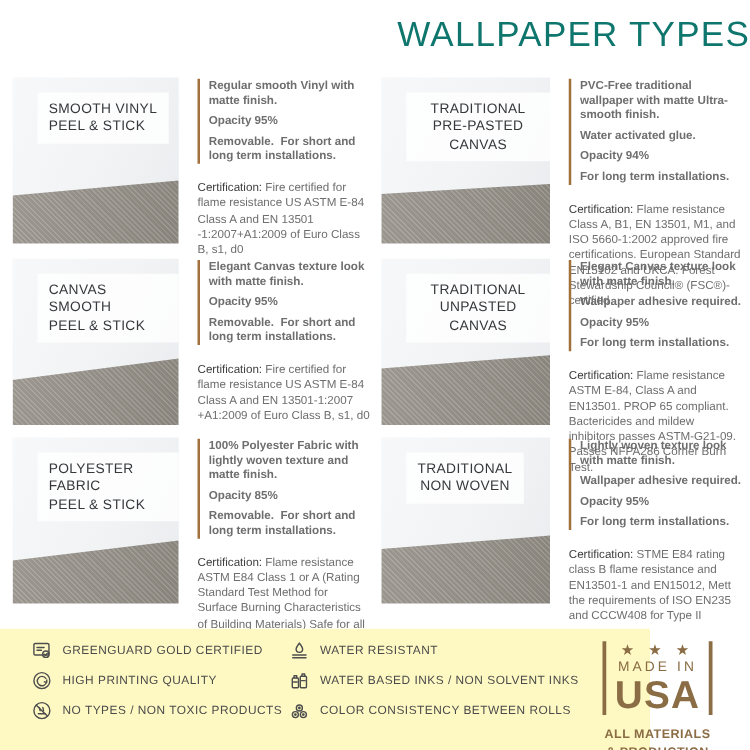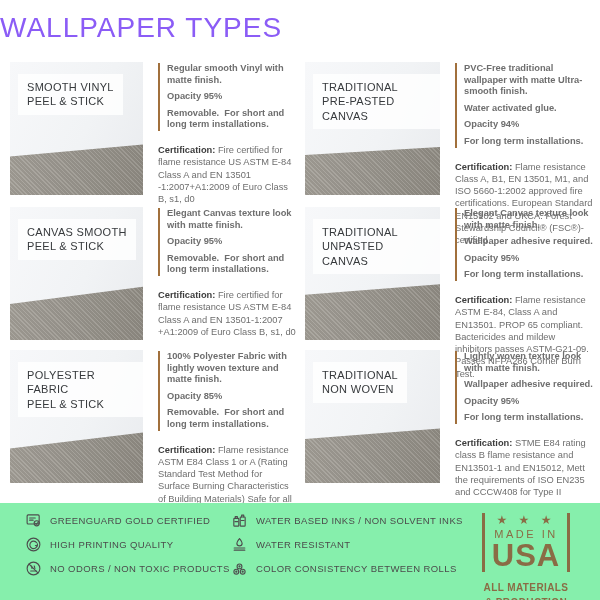--- a/index.html
+++ b/index.html
@@ -5,74 +5,74 @@
   html,body{margin:0;padding:0;}
   body{
     width:600px;height:600px;position:relative;background:#ffffff;
     font-family:"Liberation Sans", sans-serif;
     -webkit-font-smoothing:antialiased;
     overflow:hidden;
   }
   
   .page-title{
     position:absolute;top:12px;left:0;width:600px;
-    text-align:left;font-size:28px;font-weight:400;
-    letter-spacing:1px;color:#8b5cf6;margin:0;
+    text-align:right;font-size:28px;font-weight:400;
+    letter-spacing:1px;color:#0f766e;margin:0;
   }
   
   .panel{position:absolute;display:flex;}
   .p-r1{top:62px;}  .p-r2{top:207px;} .p-r3{top:350px;}
   .p-cl{left:10px;width:286px;}
   .p-cr{left:305px;width:288px;}
 
   .sample{
     position:relative;flex:none;width:133px;height:133px;
     background:linear-gradient(115deg,#f7f8fa 0%,#f1f3f5 55%,#e9ebee 100%);
     overflow:hidden;
   }
-  .p-cr .sample{width:135px;}
+  .p-cr .sample{width:135px;text-align:center;}
   .floor{
     position:absolute;inset:0;
     background:
       repeating-linear-gradient(45deg, rgba(255,255,255,0.10) 0 1px, rgba(0,0,0,0.05) 1px 3px),
       linear-gradient(100deg,#a5a199 0%,#99958d 60%,#8f8b83 100%);
   }
   .f1{clip-path:polygon(0 71%,100% 62%,100% 100%,0 100%);}
   .f2{clip-path:polygon(0 70%,100% 64%,100% 100%,0 100%);}
   .f3{clip-path:polygon(0 73%,100% 60%,100% 100%,0 100%);}
   .f4{clip-path:polygon(0 66%,100% 58%,100% 100%,0 100%);}
   .f5{clip-path:polygon(0 74%,100% 62%,100% 100%,0 100%);}
   .f6{clip-path:polygon(0 67%,100% 59%,100% 100%,0 100%);}
 
   .sample-label{
-    position:absolute;top:12px;left:8px;
+    position:absolute;top:12px;left:20px;
     background:rgba(255,255,255,0.82);
     padding:6px 9px;color:#36393c;
     font-size:11px;line-height:1.3;font-weight:500;letter-spacing:.3px;
   }
   .info{margin-left:15px;flex:1;padding-top:1px;}
   .desc{
     border-left:2px solid #a1703c;
     padding-left:7px;margin:0;
   }
   .desc p{
     margin:0 0 5px;font-size:9.3px;line-height:1.25;color:#6e6e6e;
     white-space:pre-wrap;
     font-weight:bold;
   }
   .desc p:last-child{margin-bottom:0;}
   .cert{
     margin:13px 0 0;font-size:9.3px;line-height:1.32;color:#6e6e6e;
   }
-  .cert strong{color:#3d3d3d;font-weight:700;}
+  .cert strong{color:#3d3d3d;font-weight:400;}
 
   
   .footer{
-    position:absolute;left:0;top:503px;width:600px;height:97px;
-    background:#86efac;
+    position:absolute;left:0;top:503px;width:520px;height:97px;
+    background:#fef9c3;
   }
   .feat-col{position:absolute;top:9px;}
   .feat-col.c1{left:25px;}
   .feat-col.c2{left:231px;}
   .feat{
     display:flex;align-items:center;margin-bottom:7px;height:17px;
   }
   .feat .ic{flex:none;width:17px;height:17px;margin-right:8px;}
   .feat .ic svg{width:17px;height:17px;display:block;stroke:#4d4d4d;fill:none;stroke-width:1.6;stroke-linecap:round;stroke-linejoin:round;}
   .feat .lbl{
@@ -229,45 +229,45 @@
       <span class="lbl">HIGH PRINTING QUALITY</span>
     </div>
     <div class="feat">
       <span class="ic">
         <svg viewBox="0 0 24 24">
             <circle cx="12" cy="12" r="9"></circle>
             <path d="M9 8.5c1.2 1.2 0 2.3 1 3.5M13 8.5c1.2 1.2 0 2.3 1 3.5M8 15.5h8"></path>
             <path d="M5.8 5.8l12.4 12.4"></path>
           </svg>
       </span>
-      <span class="lbl">NO ODORS / NON TOXIC PRODUCTS</span>
+      <span class="lbl">NO TYPES / NON TOXIC PRODUCTS</span>
     </div>
   </div>
 
   <div class="feat-col c2">
+    <div class="feat">
+      <span class="ic">
+        <svg viewBox="0 0 24 24">
+            <path d="M12 3.5C10 6.3 8.3 8.2 8.3 10.3a3.7 3.7 0 0 0 7.4 0C15.7 8.2 14 6.3 12 3.5z"></path>
+            <path d="M4.5 17h15M4.5 20h15"></path>
+          </svg>
+      </span>
+      <span class="lbl">WATER RESISTANT</span>
+    </div>
     <div class="feat">
       <span class="ic">
         <svg viewBox="0 0 24 24">
             <rect x="4" y="9" width="7" height="11" rx="1"></rect>
             <path d="M6 9V6.5h3V9"></path>
             <rect x="13" y="7" width="7" height="13" rx="1"></rect>
             <path d="M15 7V4.5h3V7"></path>
             <path d="M5.5 13.5h4M14.5 12h4"></path>
           </svg>
       </span>
       <span class="lbl">WATER BASED INKS / NON SOLVENT INKS</span>
-    </div>
-    <div class="feat">
-      <span class="ic">
-        <svg viewBox="0 0 24 24">
-            <path d="M12 3.5C10 6.3 8.3 8.2 8.3 10.3a3.7 3.7 0 0 0 7.4 0C15.7 8.2 14 6.3 12 3.5z"></path>
-            <path d="M4.5 17h15M4.5 20h15"></path>
-          </svg>
-      </span>
-      <span class="lbl">WATER RESISTANT</span>
     </div>
     <div class="feat">
       <span class="ic">
         <svg viewBox="0 0 24 24">
             <circle cx="12" cy="9" r="3.4"></circle>
             <circle cx="7.5" cy="16.5" r="3.4"></circle>
             <circle cx="16.5" cy="16.5" r="3.4"></circle>
             <circle cx="12" cy="9" r="0.8"></circle>
             <circle cx="7.5" cy="16.5" r="0.8"></circle>
             <circle cx="16.5" cy="16.5" r="0.8"></circle>

